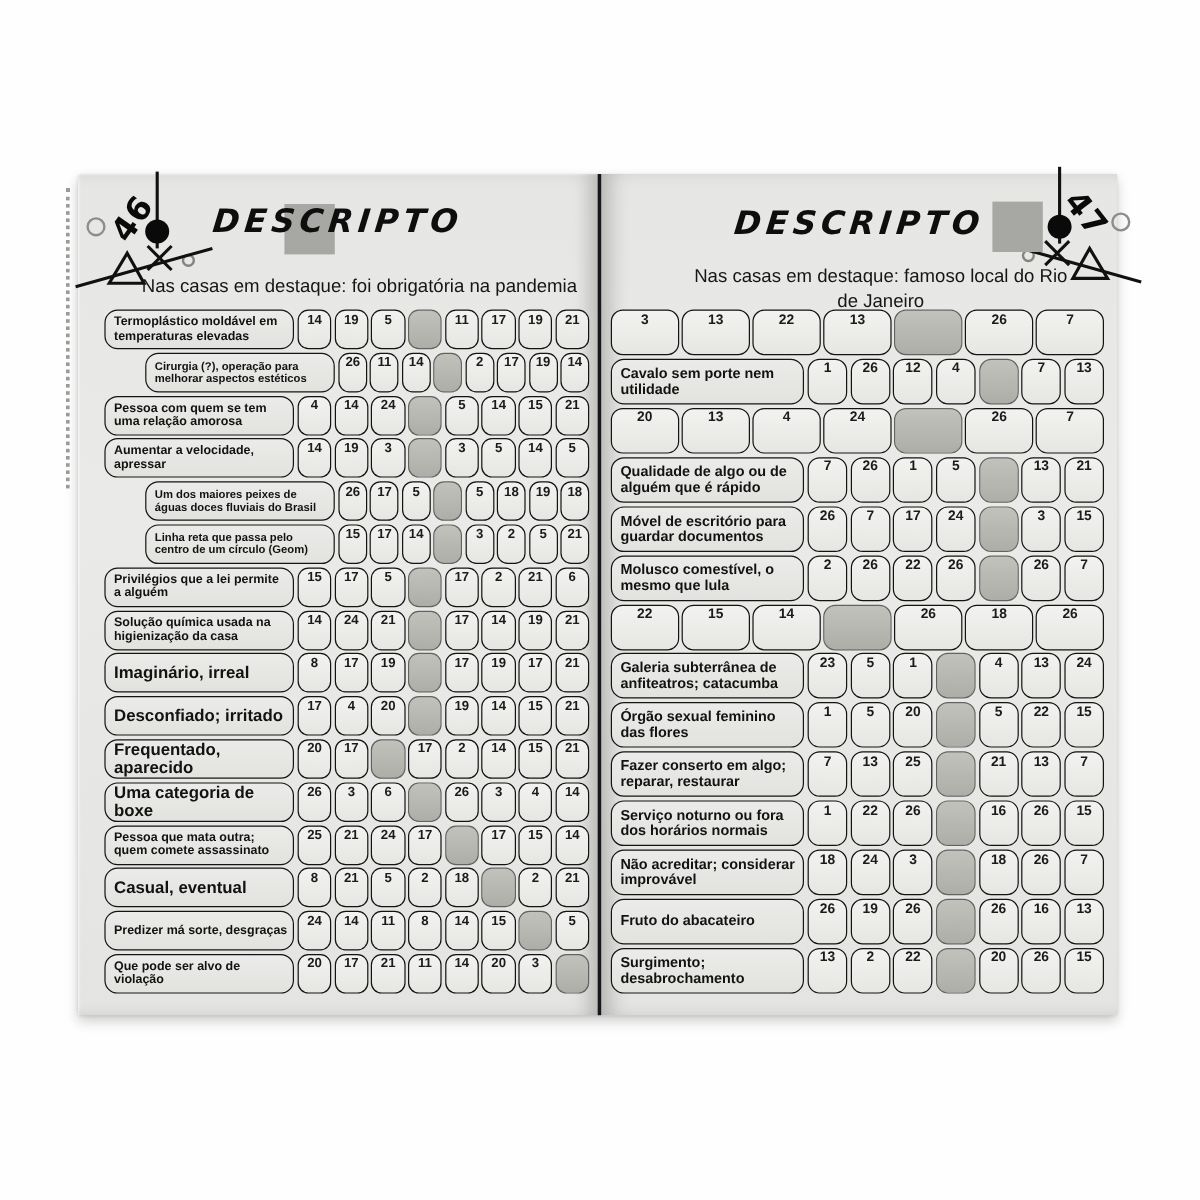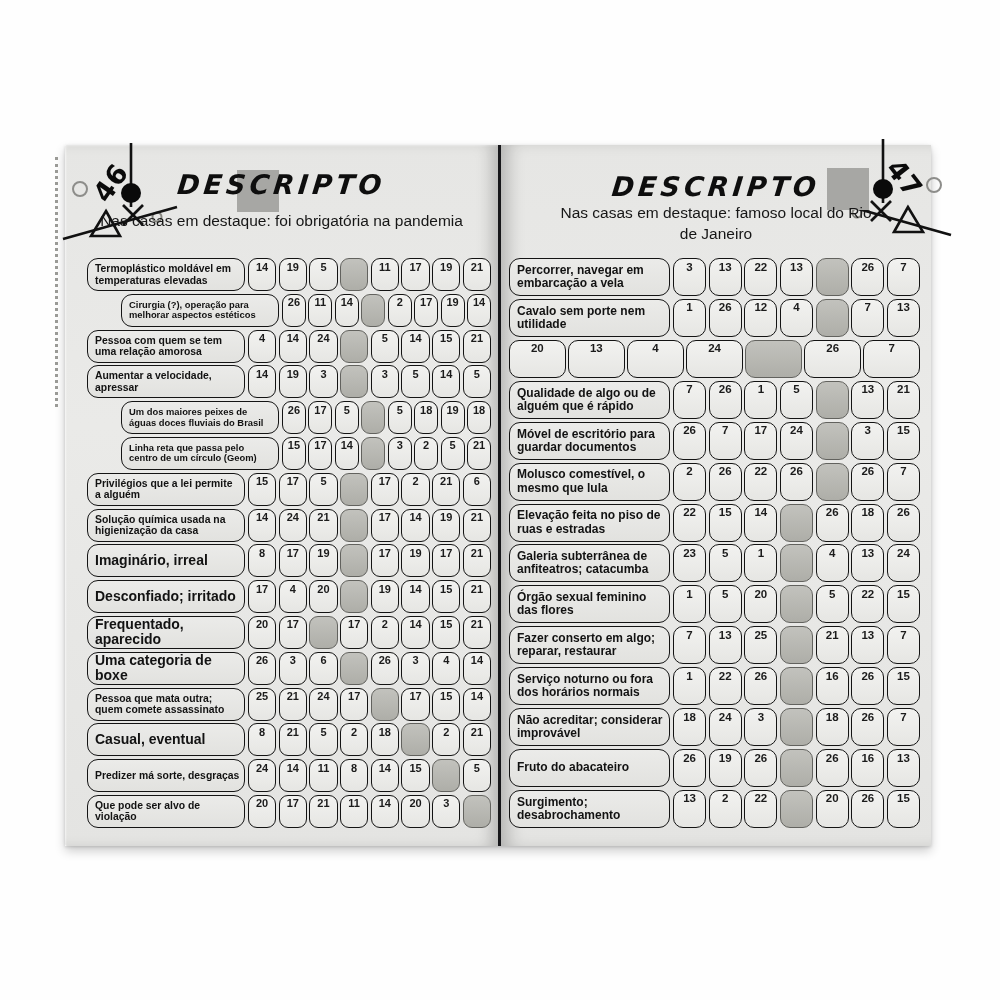--- a/index.html
+++ b/index.html
@@ -11,21 +11,21 @@
   .page-left{border-radius:2px 0 0 2px;
              box-shadow:inset -12px 0 16px -6px rgba(0,0,0,.22), inset 1px 1px 2px rgba(255,255,255,.6);}
   .page-right{border-left:3px solid #17171a;box-sizing:border-box;
               box-shadow:inset 13px 0 18px -7px rgba(0,0,0,.24);}
   .perforation{position:absolute;left:-10px;top:12px;height:250px;width:0;
                border-left:3px dotted #9a9a96;}
   .title{position:absolute;top:24px;left:0;width:100%;margin:0;text-align:center;
          font-family:"DejaVu Sans", sans-serif;font-style:italic;font-weight:bold;
          font-size:27px;letter-spacing:4px;color:#0e0e0e;transform:skewX(-6deg);}
   .page-right .title{top:26px;}
-  .subtitle{position:absolute;top:66px;left:0;width:100%;margin:0;text-align:center;
+  .subtitle{position:absolute;top:66px;left:0;width:100%;margin:18px;text-align:center;
             font-size:15.5px;color:#161616;line-height:1.35;}
   .page-right .subtitle{top:58px;left:50%;width:330px;transform:translateX(-50%);}
   .gray-square{position:absolute;width:42px;height:42px;background:#a7a7a4;}
   .page-left .gray-square{left:172px;top:25px;}
   .page-right .gray-square{right:62px;top:23px;}
   .corner-doodle{position:absolute;width:118px;height:92px;}
   .corner-doodle.left{left:2px;top:6px;}
   .corner-doodle.right{right:-16px;top:2px;}
   .corner-doodle svg{position:absolute;left:0;top:0;width:100%;height:100%;overflow:visible;}
   .corner-doodle.right svg{transform:scaleX(-1);}
@@ -300,21 +300,20 @@
           <polygon points="39,60 53,85 24,85"></polygon>
           <line x1="-4" y1="88" x2="110" y2="56"></line>
         </svg>
         <span class="page-num">47</span>
       </div>
       <div class="gray-square"></div>
       <h1 class="title">DESCRIPTO</h1>
       <p class="subtitle">Nas casas em destaque: famoso local do Rio de Janeiro</p>
       <div class="rows" id="rows-1">
           <div class="row">
-            <div class="clue">Percorrer, navegar em embarcação a vela</div>
             <div class="cells">
               <div class="cell">3</div>
               <div class="cell">13</div>
               <div class="cell">22</div>
               <div class="cell">13</div>
               <div class="cell shaded"></div>
               <div class="cell">26</div>
               <div class="cell">7</div>
             </div>
           </div>
@@ -371,21 +370,20 @@
               <div class="cell">2</div>
               <div class="cell">26</div>
               <div class="cell">22</div>
               <div class="cell">26</div>
               <div class="cell shaded"></div>
               <div class="cell">26</div>
               <div class="cell">7</div>
             </div>
           </div>
           <div class="row">
-            <div class="clue">Elevação feita no piso de ruas e estradas</div>
             <div class="cells">
               <div class="cell">22</div>
               <div class="cell">15</div>
               <div class="cell">14</div>
               <div class="cell shaded"></div>
               <div class="cell">26</div>
               <div class="cell">18</div>
               <div class="cell">26</div>
             </div>
           </div>

